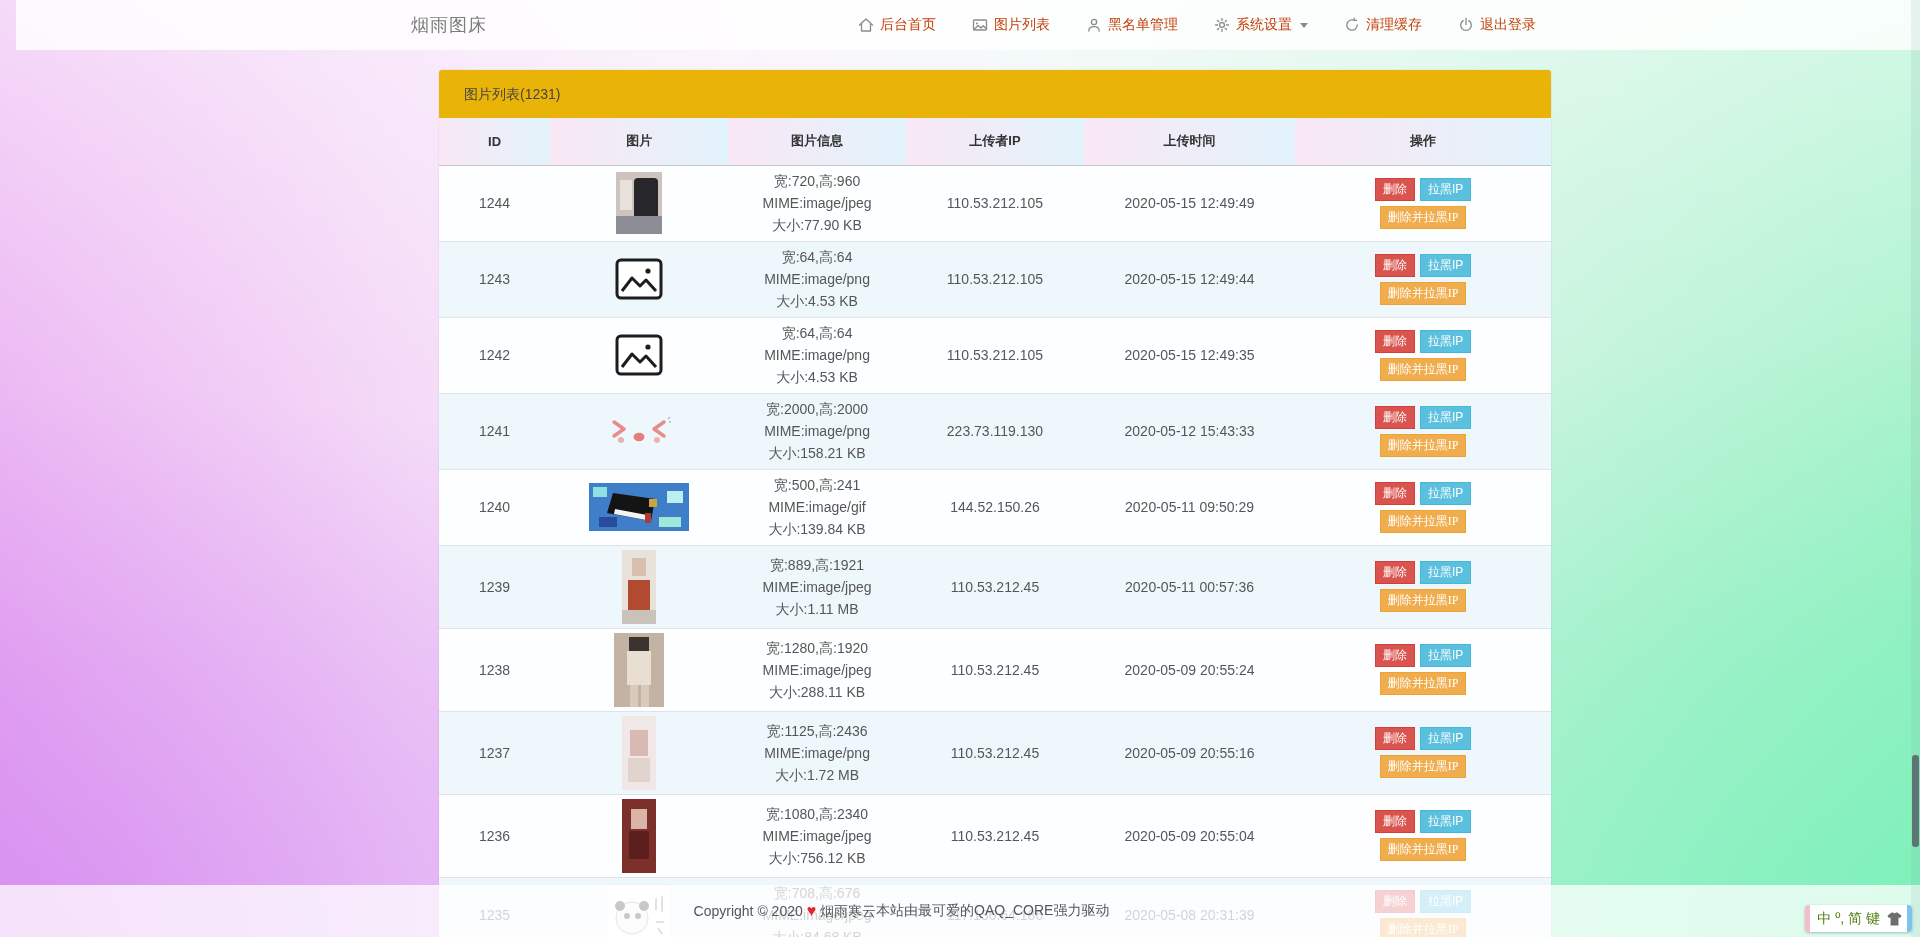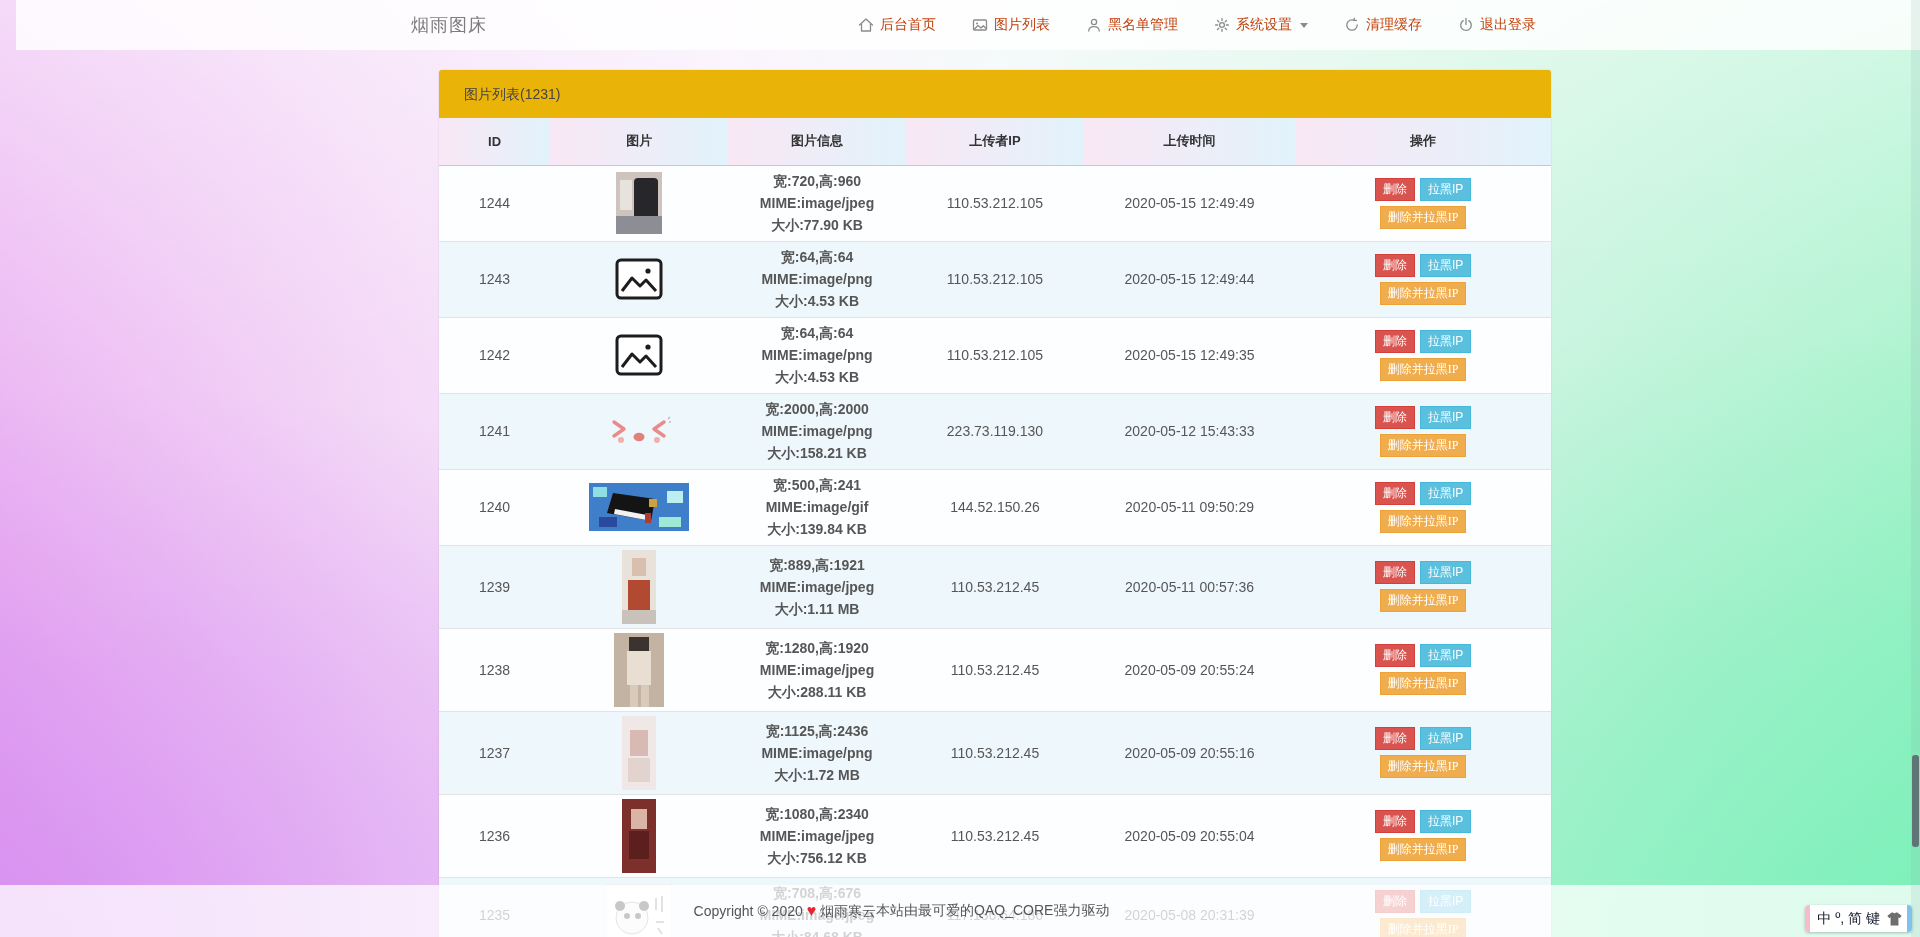--- a/index.html
+++ b/index.html
@@ -34,21 +34,21 @@
   .card-title { padding:15px 25px; font-size:14px; color:#454545; line-height:18px; }
   table { width:100%; border-collapse:collapse; text-align:center; table-layout:fixed; }
   thead th {
     height:47px; font-size:13px; font-weight:bold; color:#333;
     background:linear-gradient(to right, #f9e7f5, #e2f3fb);
     border-bottom:1px solid #c9c9c9;
   }
   tbody td { height:76px; border-bottom:1px solid #e3e3e3; font-size:14px; color:#565656; padding:4px 4px; vertical-align:middle; }
   tbody tr:nth-child(even) { background:#eef7fc; }
   tbody tr:nth-child(odd)  { background:#fdfeff; }
-  .info-cell div { line-height:22px;font-weight:bold; }
+  .info-cell div { line-height:22px; }
   .thumb { display:inline-block; vertical-align:middle; }
   .thumb svg { display:block; }
   
   .btn-row { display:flex; justify-content:center; gap:5px; }
   .btn-row + .btn-row { margin-top:5px; }
   .btn {
     font-family:inherit; font-size:12px; color:#fff; border-radius:0;
     padding:2px 7px; border:1px solid transparent; cursor:pointer; line-height:17px;
   }
   .btn-danger  { background:#d9534f; border-color:#d43f3a; }
@@ -60,21 +60,21 @@
     background:rgba(255,255,255,.74); z-index:5;
     display:flex; align-items:center;
   }
   .footer-inner { width:1125px; margin-left:395px; display:flex; justify-content:center; align-items:center; font-size:14px; color:#555; }
   .footer-right { margin-right:112px; }
   .heart { color:#e8242e; font-size:16px; }
   
   .ime-chip {
     position:absolute; right:8px; bottom:5px; height:27px; z-index:9;
     background:#fff; border-radius:4px; display:flex; align-items:center;
-    padding:0 10px 0 12px; gap:7px; color:#0f172a; font-size:14px;
+    padding:0 10px 0 12px; gap:7px; color:#4d7c0f; font-size:14px;
     box-shadow:0 1px 3px rgba(0,0,0,.25); cursor:pointer;
   }
   .ime-chip::before { content:""; position:absolute; left:0; top:0; width:5px; height:100%; background:#f6bcca; border-radius:4px 0 0 4px; }
   .ime-chip::after  { content:""; position:absolute; right:0; top:0; width:5px; height:100%; background:#7ec3f0; border-radius:0 4px 4px 0; }
   .shirt-icon svg { width:15px; height:14px; display:block; }
   
   .scrollbar-track { position:absolute; right:0; top:0; width:9px; height:100%; background:rgba(130,170,160,.14); z-index:8; }
   .scrollbar-thumb { position:absolute; right:1px; top:755px; width:7px; height:92px; background:#5f7474; border-radius:3px; cursor:pointer; }
 </style>
 </head>

